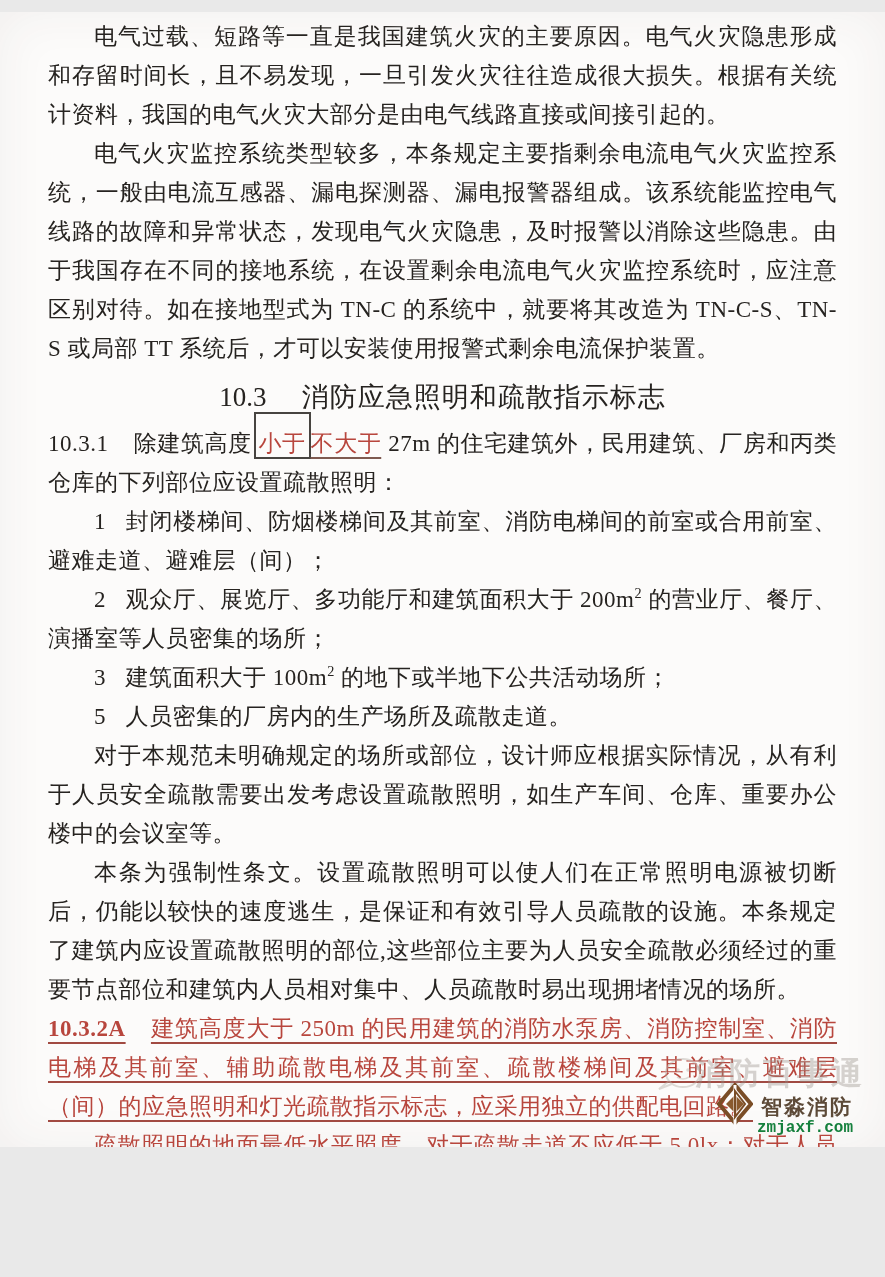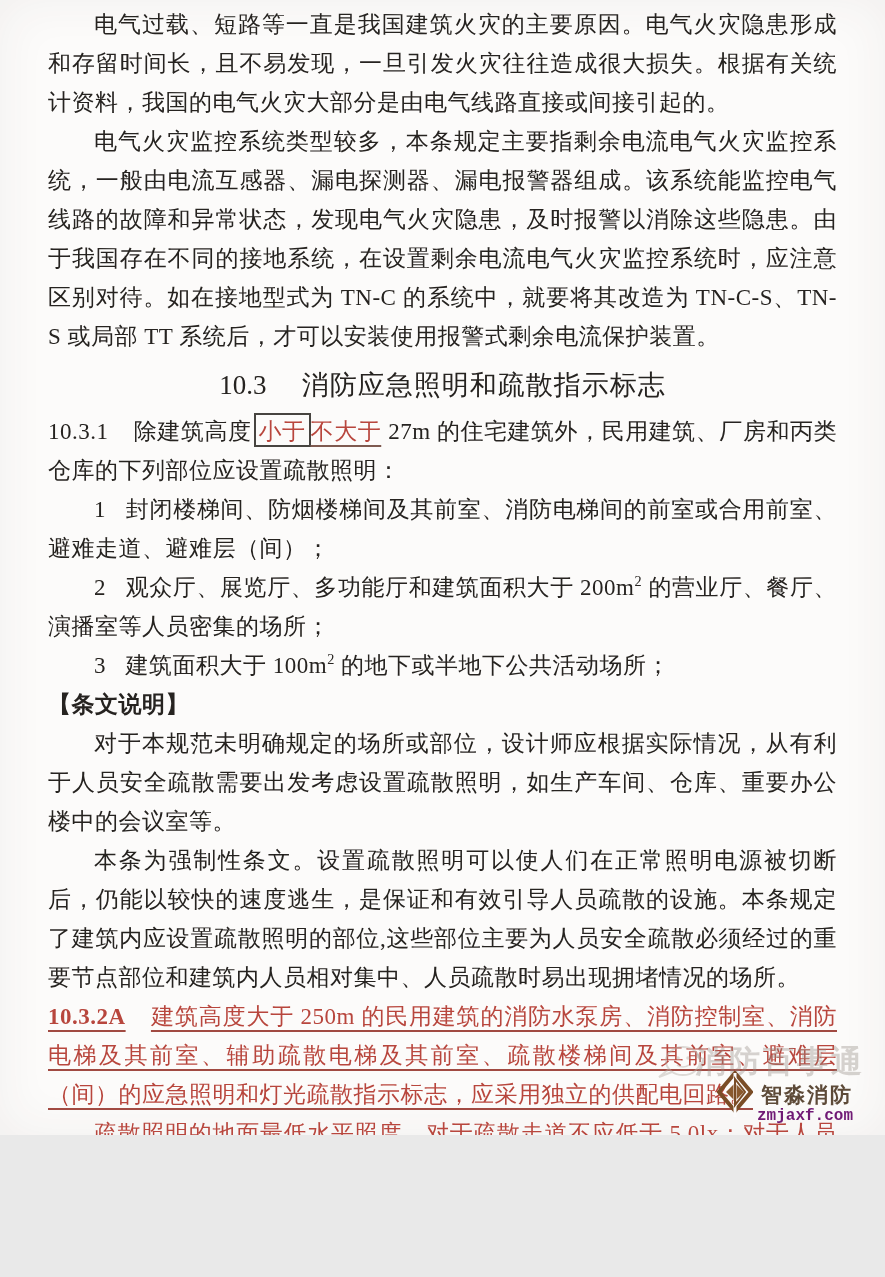--- a/index.html
+++ b/index.html
@@ -1,19 +1,19 @@
 <!DOCTYPE html>
 <html><head>
 <meta charset="utf-8">
 <style>
   html,body { margin:0; padding:0; background:#e9e9e9; }
   .page {
     position:relative;
     width:885px; height:1135px;
-    margin:0 auto;
+    margin:12px auto;
     background:#fcfbfa;
     box-shadow: inset 0 0 50px rgba(60,55,50,0.06);
     overflow:hidden;
     font-family:"Liberation Serif","DejaVu Serif",serif;
     color:#262320;
   }
   .content { padding:5px 48px 0 48px; }
   p {
     margin:0;
     font-size:23px;
@@ -37,21 +37,21 @@
   sup { font-size:0.62em; line-height:0; }
   .red  { color:#b8463d; }
   .u {
     text-decoration:underline;
     text-decoration-thickness:2px;
     text-underline-offset:6px;
     text-decoration-color:#a14a42;
   }
   .del-box {
     border:2px solid #474440;
-    padding:4px 3px 1px 3px;
+    padding:17px 3px 1px 3px;
     margin-left:2px;
   }
   .ins {
     text-decoration:underline;
     text-decoration-thickness:2px;
     text-underline-offset:6px;
     text-decoration-color:#7e5a50;
     margin-right:7px;
   }
   .after-ins { }
@@ -67,21 +67,21 @@
   .wm-bubble { position:absolute; top:-2px; left:-2px; opacity:0.45; }
   .wm-diamond { position:absolute; top:26px; left:62px; }
   .wm-col { position:absolute; top:38px; left:102px; text-align:right; }
   .wm-logo-name {
     font-family:"Liberation Sans","DejaVu Sans",sans-serif;
     font-size:21px; font-weight:bold; color:#5d4a38; letter-spacing:2px;
     line-height:24px;
   }
   .wm-site {
     font-family:"Liberation Mono","DejaVu Sans Mono",monospace;
-    font-size:16px; font-weight:bold; color:#701a75;
+    font-size:16px; font-weight:bold; color:#15803d;
     line-height:19px;
   }
 </style>
 </head>
 <body>
 
 <div class="page">
   <div class="content">
 
     <p class="indent">电气过载、短路等一直是我国建筑火灾的主要原因。电气火灾隐患形成和存留时间长，且不易发现，一旦引发火灾往往造成很大损失。根据有关统计资料，我国的电气火灾大部分是由电气线路直接或间接引起的。</p>
@@ -92,22 +92,22 @@
 
     <p><span class="clause-num">10.3.1</span><span>除建筑高度</span><span class="red del-box">小于</span><span class="red ins">不大于</span><span class="after-ins">27m 的住宅建筑外，民用建筑、厂房和丙类仓库的下列部位应设置疏散照明：</span></p>
 
     <p class="indent"><span class="item-num">1</span><span>封闭楼梯间、防烟楼梯间及其前室、消防电梯间的前室或合用前室、避难走道、避难层（间）；</span></p>
 
     <p class="indent"><span class="item-num">2</span><span>观众厅、展览厅、多功能厅和建筑面积大于 200m</span><sup>2</sup><span> 的营业厅、餐厅、演播室等人员密集的场所；</span></p>
 
     <p class="indent"><span class="item-num">3</span><span>建筑面积大于 100m</span><sup>2</sup><span> 的地下或半地下公共活动场所；</span></p>
 
 
+    <p class="indent"><span class="item-num">5</span><span>人员密集的厂房内的生产场所及疏散走道。</span></p>
 
-    <p class="bold">【条文说明】</p>
 
     <p class="indent">对于本规范未明确规定的场所或部位，设计师应根据实际情况，从有利于人员安全疏散需要出发考虑设置疏散照明，如生产车间、仓库、重要办公楼中的会议室等。</p>
 
     <p class="indent">本条为强制性条文。设置疏散照明可以使人们在正常照明电源被切断后，仍能以较快的速度逃生，是保证和有效引导人员疏散的设施。本条规定了建筑内应设置疏散照明的部位,这些部位主要为人员安全疏散必须经过的重要节点部位和建筑内人员相对集中、人员疏散时易出现拥堵情况的场所。</p>
 
     <p class="red u"><span class="clause-num bold">10.3.2A</span><span>建筑高度大于 250m 的民用建筑的消防水泵房、消防控制室、消防电梯及其前室、辅助疏散电梯及其前室、疏散楼梯间及其前室、避难层（间）的应急照明和灯光疏散指示标志，应采用独立的供配电回路。</span></p>
 
     <p class="red u indent">疏散照明的地面最低水平照度，对于疏散走道不应低于 5.0lx；对于人员密集场所、避难层（间）、楼梯间、前室或合用前室、避难走道不应低于 10.0lx。</p>
 
   </div>

